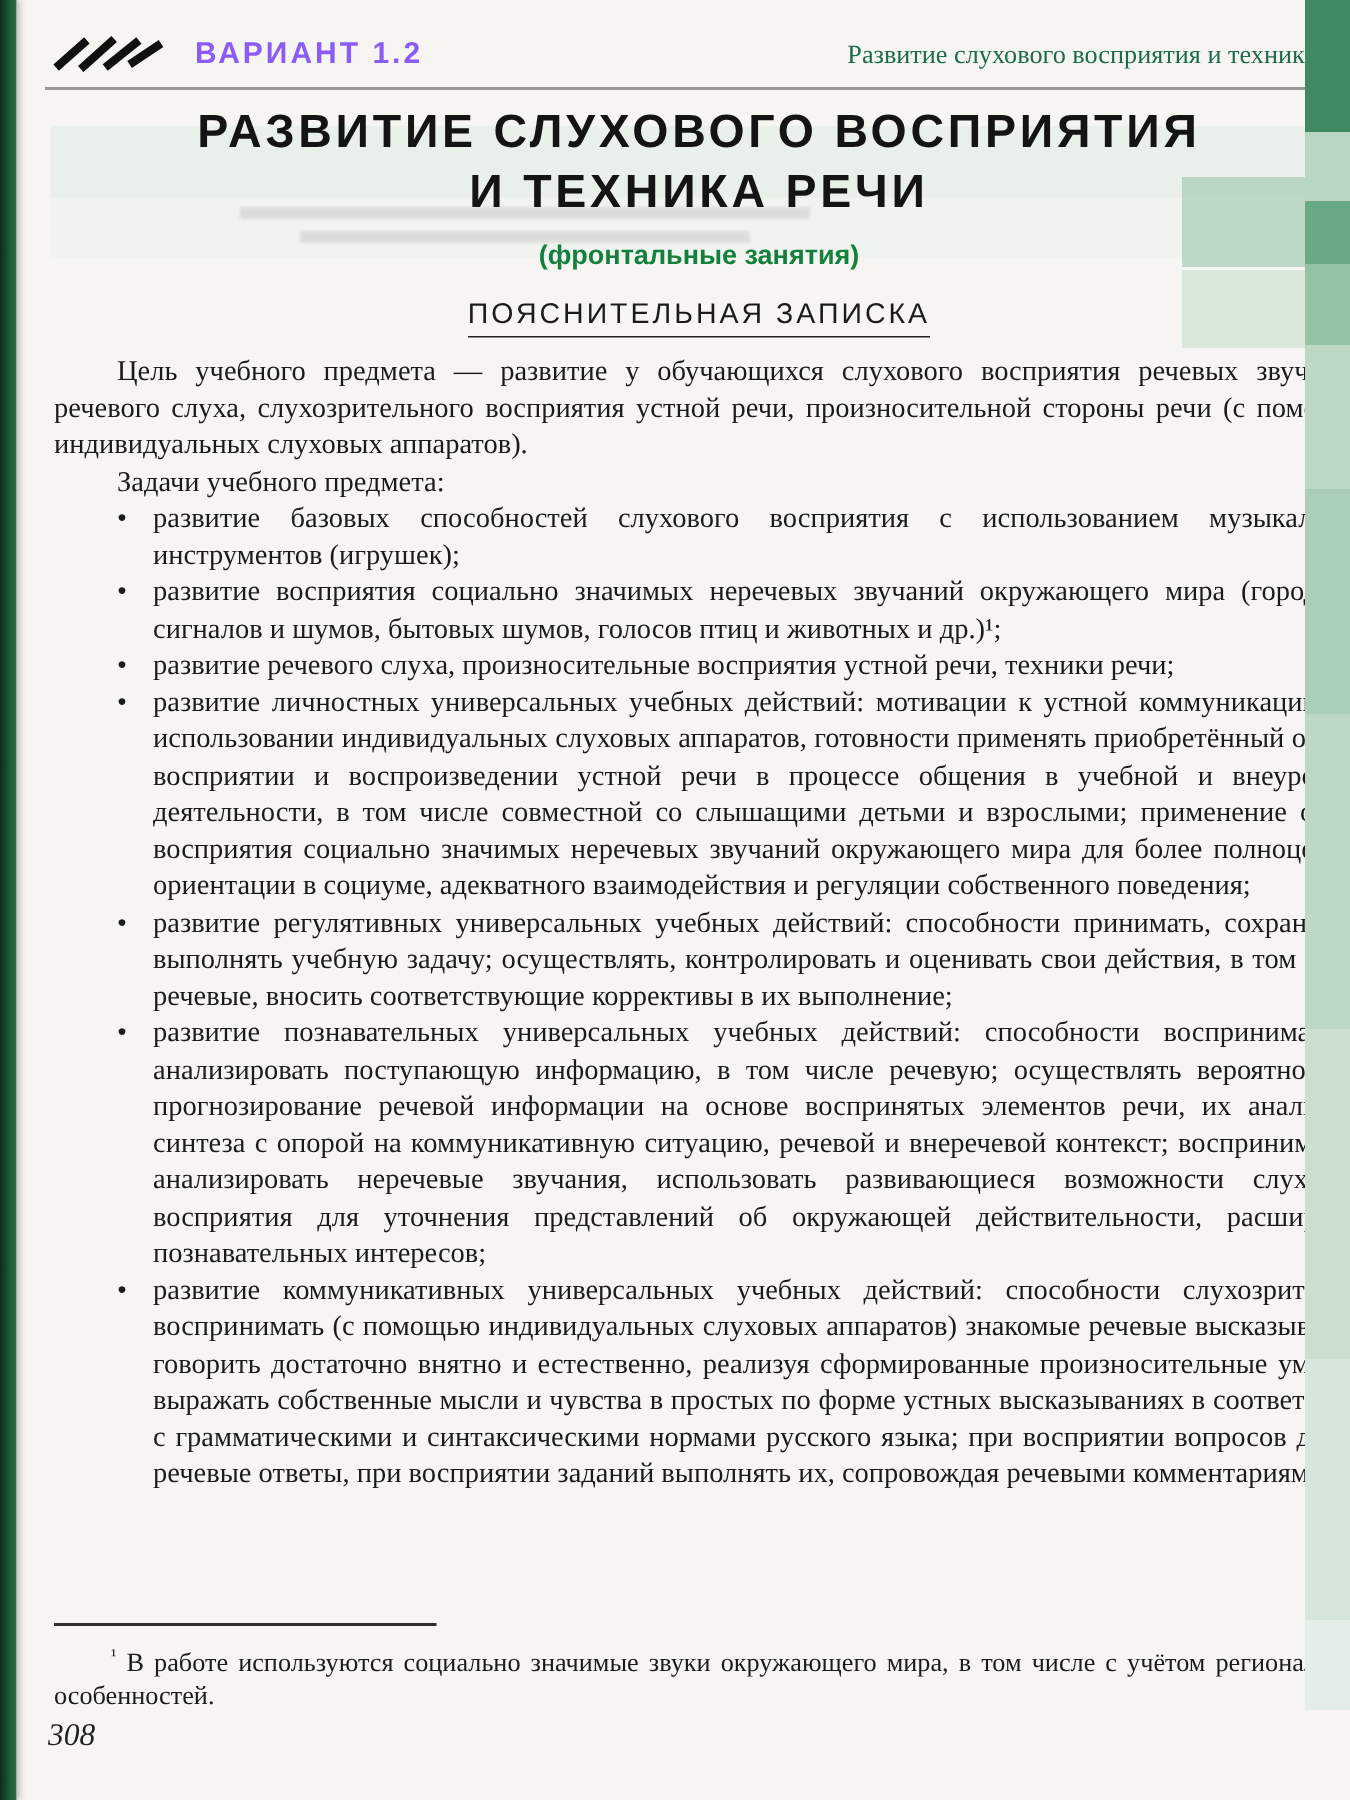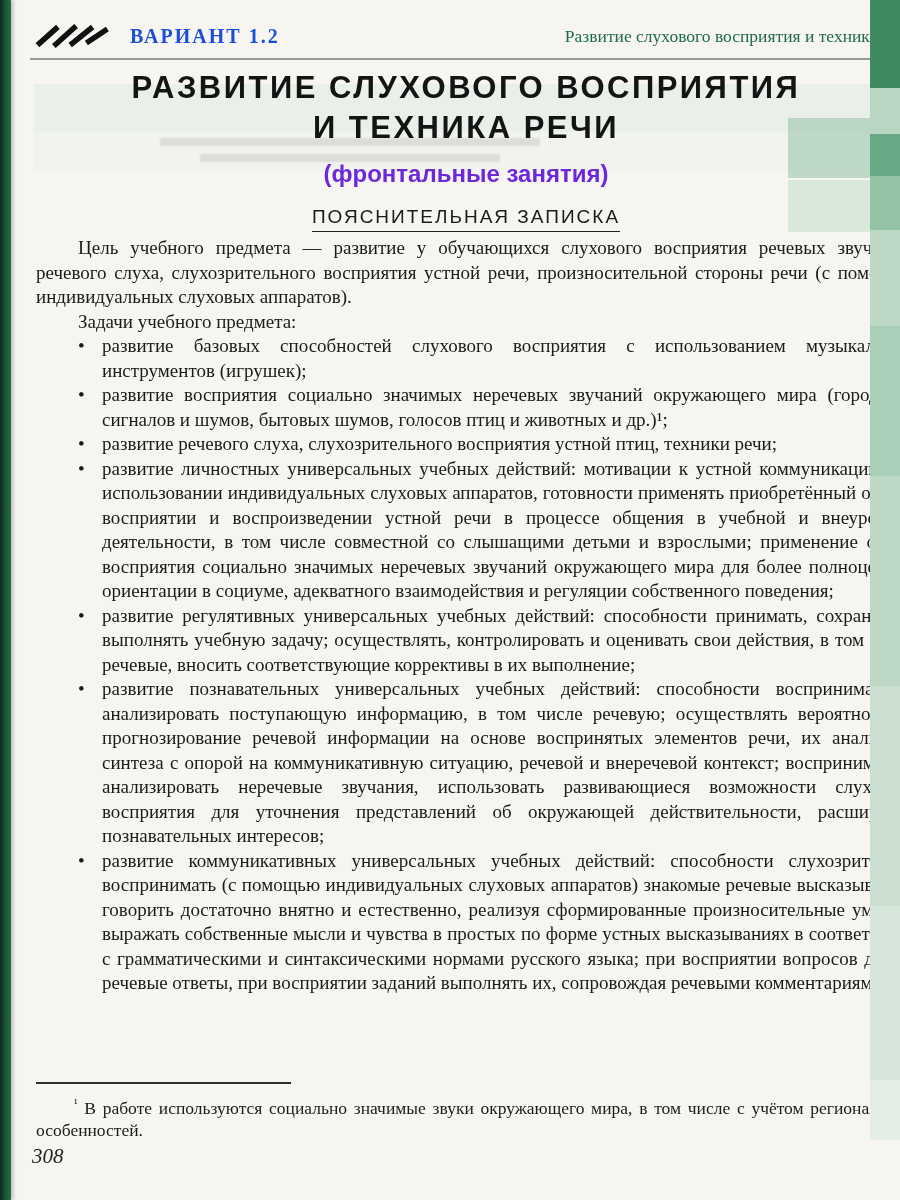--- a/index.html
+++ b/index.html
@@ -31,40 +31,40 @@
   .gl1 { left:160px; top:138px; width:380px; height:8px; }
   .gl2 { left:200px; top:154px; width:300px; height:8px; }
 
   
   .header {
     position:absolute; left:34px; top:24px; width:882px;
     display:flex; align-items:center;
   }
   .flag { width:82px; height:24px; flex:0 0 auto; margin-right:14px; }
   .variant {
-    font-family:Liberation Serif, serif; font-weight:700;
-    font-size:20px; letter-spacing:2px; color:#1d4ed8;
+    font-family:Liberation Sans, sans-serif; font-weight:700;
+    font-size:20px; letter-spacing:2px; color:#8b5cf6;
   }
   .running-title {
     margin-left:auto; font-size:17.5px; color:#1d6b4a; white-space:nowrap;
   }
   .header-rule {
     position:absolute; left:30px; top:58px; width:870px; height:2px;
     background:#4a4a4a; opacity:.55;
   }
 
   
   .title-wrap { position:absolute; left:36px; top:68px; width:860px; text-align:center; }
   .title-line {
     font-family:"Liberation Sans", sans-serif; font-weight:700;
     font-size:31px; letter-spacing:2.5px; line-height:40px; color:#141414;
   }
   .subtitle {
     font-family:"Liberation Sans", sans-serif; font-weight:700;
-    font-size:24px; margin-top:12px; color:#6d28d9;
+    font-size:18px; margin-top:12px; color:#15803d;
   }
   .section-heading {
     display:inline-block; 
     font-family:"Liberation Sans", sans-serif; font-weight:400;
     font-size:19px; letter-spacing:2px;
     border-bottom:1.5px solid #222; padding-bottom:3px;
   }
 
   
   .body-text {
@@ -130,21 +130,21 @@
     <p class="para">Задачи учебного предмета:</p>
 
     <div>
       <div class="li">
         <span class="li-dot"></span><span>развитие базовых способностей слухового восприятия с использованием музыкальных инструментов (игрушек);</span>
       </div>
       <div class="li">
         <span class="li-dot"></span><span>развитие восприятия социально значимых неречевых звучаний окружающего мира (городских сигналов и шумов, бытовых шумов, голосов птиц и животных и др.)¹;</span>
       </div>
       <div class="li">
-        <span class="li-dot"></span><span>развитие речевого слуха, слухозрительного восприятия устной птиц, техники речи;</span>
+        <span class="li-dot"></span><span>развитие речевого слуха, произносительные восприятия устной речи, техники речи;</span>
       </div>
       <div class="li">
         <span class="li-dot"></span><span>развитие личностных универсальных учебных действий: мотивации к устной коммуникации при использовании индивидуальных слуховых аппаратов, готовности применять приобретённый опыт в восприятии и воспроизведении устной речи в процессе общения в учебной и внеурочной деятельности, в том числе совместной со слышащими детьми и взрослыми; применение опыта восприятия социально значимых неречевых звучаний окружающего мира для более полноценной ориентации в социуме, адекватного взаимодействия и регуляции собственного поведения;</span>
       </div>
       <div class="li">
         <span class="li-dot"></span><span>развитие регулятивных универсальных учебных действий: способности принимать, сохранять и выполнять учебную задачу; осуществлять, контролировать и оценивать свои действия, в том числе речевые, вносить соответствующие коррективы в их выполнение;</span>
       </div>
       <div class="li">
         <span class="li-dot"></span><span>развитие познавательных универсальных учебных действий: способности воспринимать и анализировать поступающую информацию, в том числе речевую; осуществлять вероятностное прогнозирование речевой информации на основе воспринятых элементов речи, их анализа и синтеза с опорой на коммуникативную ситуацию, речевой и внеречевой контекст; воспринимать и анализировать неречевые звучания, использовать развивающиеся возможности слухового восприятия для уточнения представлений об окружающей действительности, расширения познавательных интересов;</span>
       </div>

